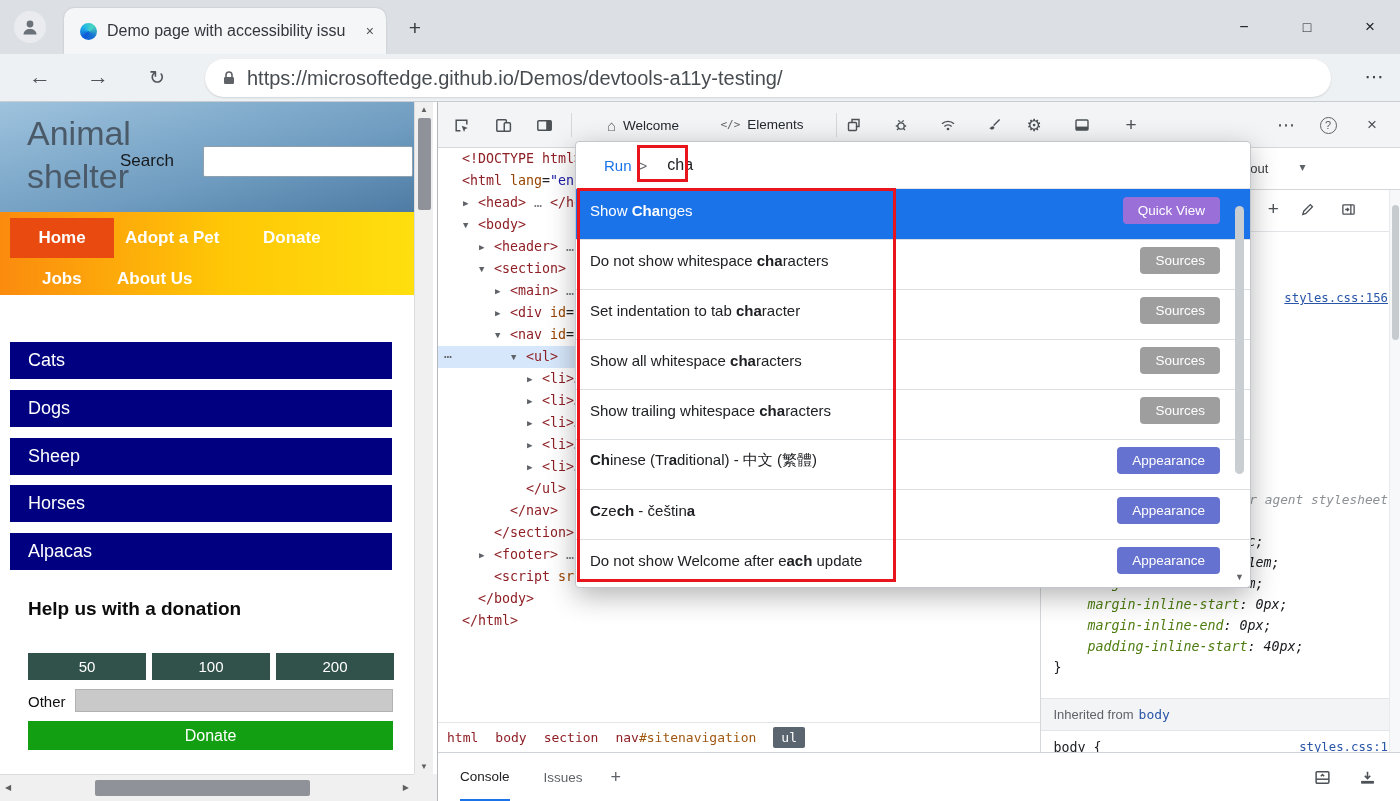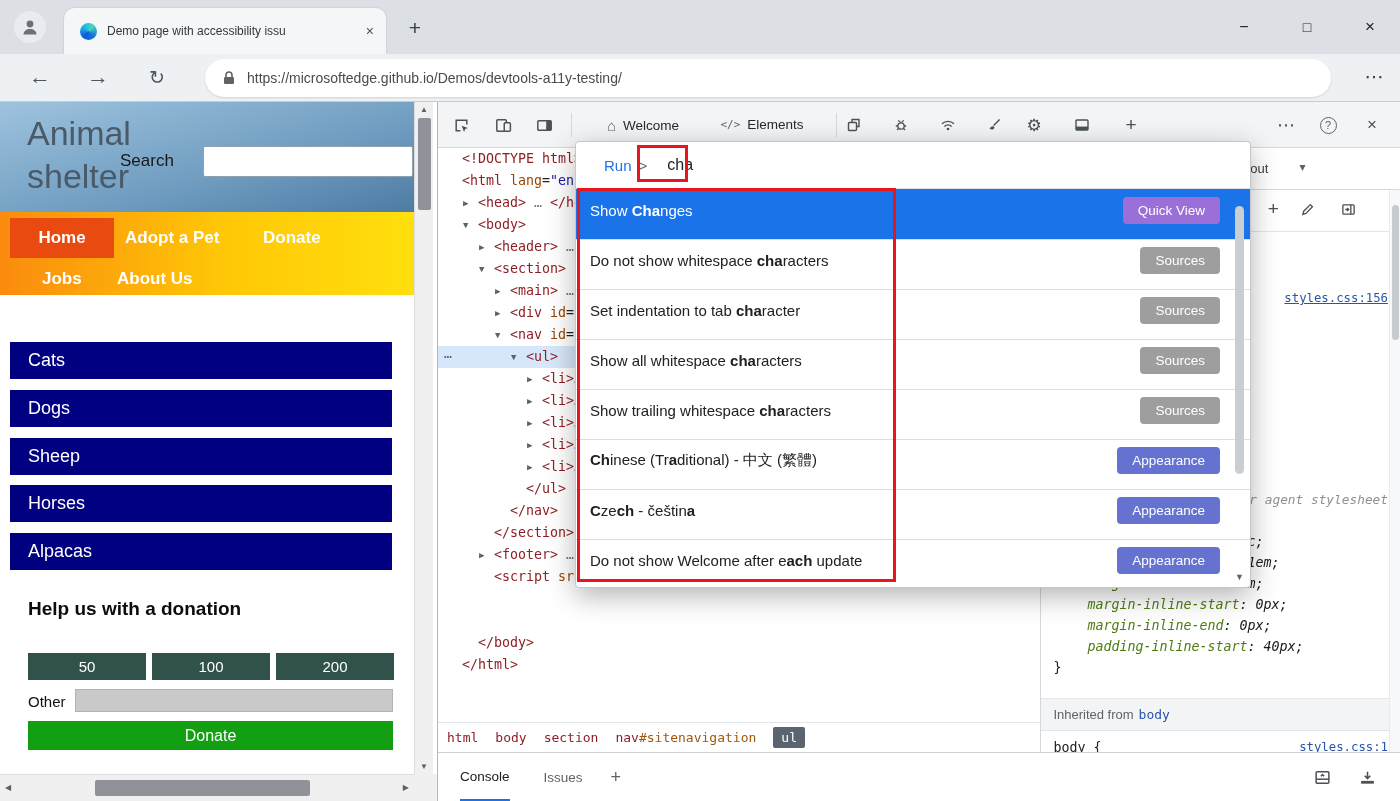--- a/index.html
+++ b/index.html
@@ -5,31 +5,31 @@
   * { margin:0; padding:0; box-sizing:border-box; }
   html,body { background:#ffffff; }
   body { font-family:"Liberation Sans", sans-serif; }
   #stage { position:relative; width:1400px; height:801px; overflow:hidden; background:#fff; }
 
   
   .tabstrip { position:absolute; left:0; top:0; width:1400px; height:54px; background:#dce0e5; }
   .avatar { position:absolute; left:14px; top:11px; width:32px; height:32px; border-radius:50%; background:#e9ebee; display:flex; align-items:center; justify-content:center; }
   .tab { position:absolute; left:64px; top:8px; width:322px; height:46px; background:#f5f6f8; border-radius:10px 10px 0 0; box-shadow:0 0 2px rgba(0,0,0,.18); display:flex; align-items:center; padding:0 12px 0 16px; }
   .favicon { width:17px; height:17px; border-radius:50%; background:conic-gradient(from 220deg,#0c59d8,#20b3e8,#49d6c1,#1976d2,#0c59d8); flex:0 0 auto; }
-  .tab-title { margin-left:10px; font-size:12px; color:#33373c; white-space:nowrap; overflow:hidden; width:238px; }
+  .tab-title { margin-left:10px; font-size:16px; color:#33373c; white-space:nowrap; overflow:hidden; width:238px; }
   .tab-close { margin-left:auto; font-size:14px; color:#4d5156; cursor:pointer; }
   .newtab { position:absolute; left:402px; top:16px; width:26px; height:26px; font-size:21px; color:#3c4043; text-align:center; line-height:24px; }
   .wctl { position:absolute; top:14px; width:32px; height:26px; text-align:center; font-size:16px; color:#202124; line-height:26px; font-weight:300;}
   .wmin{left:1228px;} .wmax{left:1291px; font-size:14px;} .wclose{left:1354px; font-size:17px;}
 
   .navrow { position:absolute; left:0; top:54px; width:1400px; height:48px; background:#eef1f4; border-bottom:1px solid #c9cdd2; }
   .navbtn { position:absolute; top:8px; width:32px; height:32px; text-align:center; color:#50555b; }
   .back{left:24px; font-size:22px; line-height:30px;} .fwd{left:82px; font-size:22px; line-height:30px;} .refresh{left:141px; font-size:19px; line-height:31px;}
   .urlpill { position:absolute; left:205px; top:5px; width:1126px; height:38px; background:#fff; border-radius:19px; box-shadow:0 1px 2px rgba(0,0,0,.12); display:flex; align-items:center; padding-left:16px; }
-  .url-text { margin-left:10px; font-size:14px; color:#474c51; }
+  .url-text { margin-left:10px; font-size:20px; color:#474c51; }
   .chrome-more { position:absolute; left:1358px; top:8px; width:32px; height:32px; text-align:center; font-size:19px; color:#3c4043; line-height:30px;}
 
   
   .page { position:absolute; left:0; top:102px; width:437px; height:699px; background:#fff; overflow:hidden; }
   .site-header { position:absolute; left:0; top:0; width:414px; height:110px; background:linear-gradient(165deg,#9ec3de 0%,#6f9cc0 60%,#4d7ba3 100%); }
   .site-title { position:absolute; left:27px; top:10px; font-size:34px; line-height:43px; color:#4b5a68; }
   .search-label { position:absolute; left:120px; top:49px; font-size:17px; color:#16191c; }
   .search-input { position:absolute; left:203px; top:44px; width:210px; height:31px; background:#fff; border:1px solid #8fa0ae; border-radius:2px; font-size:14px; padding:0 8px; font-family:"Liberation Sans",sans-serif;}
   .site-nav { position:absolute; left:0; top:110px; width:414px; height:83px; background:linear-gradient(90deg,#fb8b0e 0%,#ffc806 55%,#ffdf0e 100%); }
   .nav-item { position:absolute; color:#fff; font-weight:bold; font-size:17px; }
@@ -302,21 +302,21 @@
             <div class="t-line" style="padding-left: 89px;"><span class="arrow">▶</span><span class="c-tag">&lt;li&gt;</span><span class="c-dots">…</span><span class="c-tag">&lt;/li&gt;</span></div>
             <div class="t-line" style="padding-left: 89px;"><span class="arrow">▶</span><span class="c-tag">&lt;li&gt;</span><span class="c-dots">…</span><span class="c-tag">&lt;/li&gt;</span></div>
             <div class="t-line" style="padding-left: 89px;"><span class="arrow">▶</span><span class="c-tag">&lt;li&gt;</span><span class="c-dots">…</span><span class="c-tag">&lt;/li&gt;</span></div>
             <div class="t-line" style="padding-left: 89px;"><span class="arrow">▶</span><span class="c-tag">&lt;li&gt;</span><span class="c-dots">…</span><span class="c-tag">&lt;/li&gt;</span></div>
             <div class="t-line" style="padding-left: 89px;"><span class="arrow">▶</span><span class="c-tag">&lt;li&gt;</span><span class="c-dots">…</span><span class="c-tag">&lt;/li&gt;</span></div>
             <div class="t-line" style="padding-left: 73px;"><span class="arrow"></span><span class="c-tag">&lt;/ul&gt;</span></div>
             <div class="t-line" style="padding-left: 57px;"><span class="arrow"></span><span class="c-tag">&lt;/nav&gt;</span></div>
             <div class="t-line" style="padding-left: 41px;"><span class="arrow"></span><span class="c-tag">&lt;/section&gt;</span></div>
             <div class="t-line" style="padding-left: 41px;"><span class="arrow">▶</span><span class="c-tag">&lt;footer&gt;</span><span class="c-dots"> … </span><span class="c-tag">&lt;/footer&gt;</span></div>
             <div class="t-line" style="padding-left: 41px;"><span class="arrow"></span><span class="c-tag">&lt;script </span><span class="c-attr">src</span><span class="c-plain">=</span><span class="c-str">"</span></div>
-            <div class="t-line" style="padding-left: 25px; margin-top: 44px;"><span class="arrow"></span><span class="c-tag">&lt;/body&gt;</span></div>
+            <div class="t-line" style="padding-left: 25px;"><span class="arrow"></span><span class="c-tag">&lt;/body&gt;</span></div>
             <div class="t-line" style="padding-left: 9px;"><span class="arrow"></span><span class="c-tag">&lt;/html&gt;</span></div>
           </div>
         <div class="breadcrumb">
             <span class="crumb"><span class="c-tag">html</span></span>
             <span class="crumb"><span class="c-tag">body</span></span>
             <span class="crumb"><span class="c-tag">section</span></span>
             <span class="crumb"><span class="c-tag">nav</span><span class="c-id">#sitenavigation</span></span>
             <span class="crumb sel"><span class="c-tag">ul</span></span>
           </div>
       </div>

